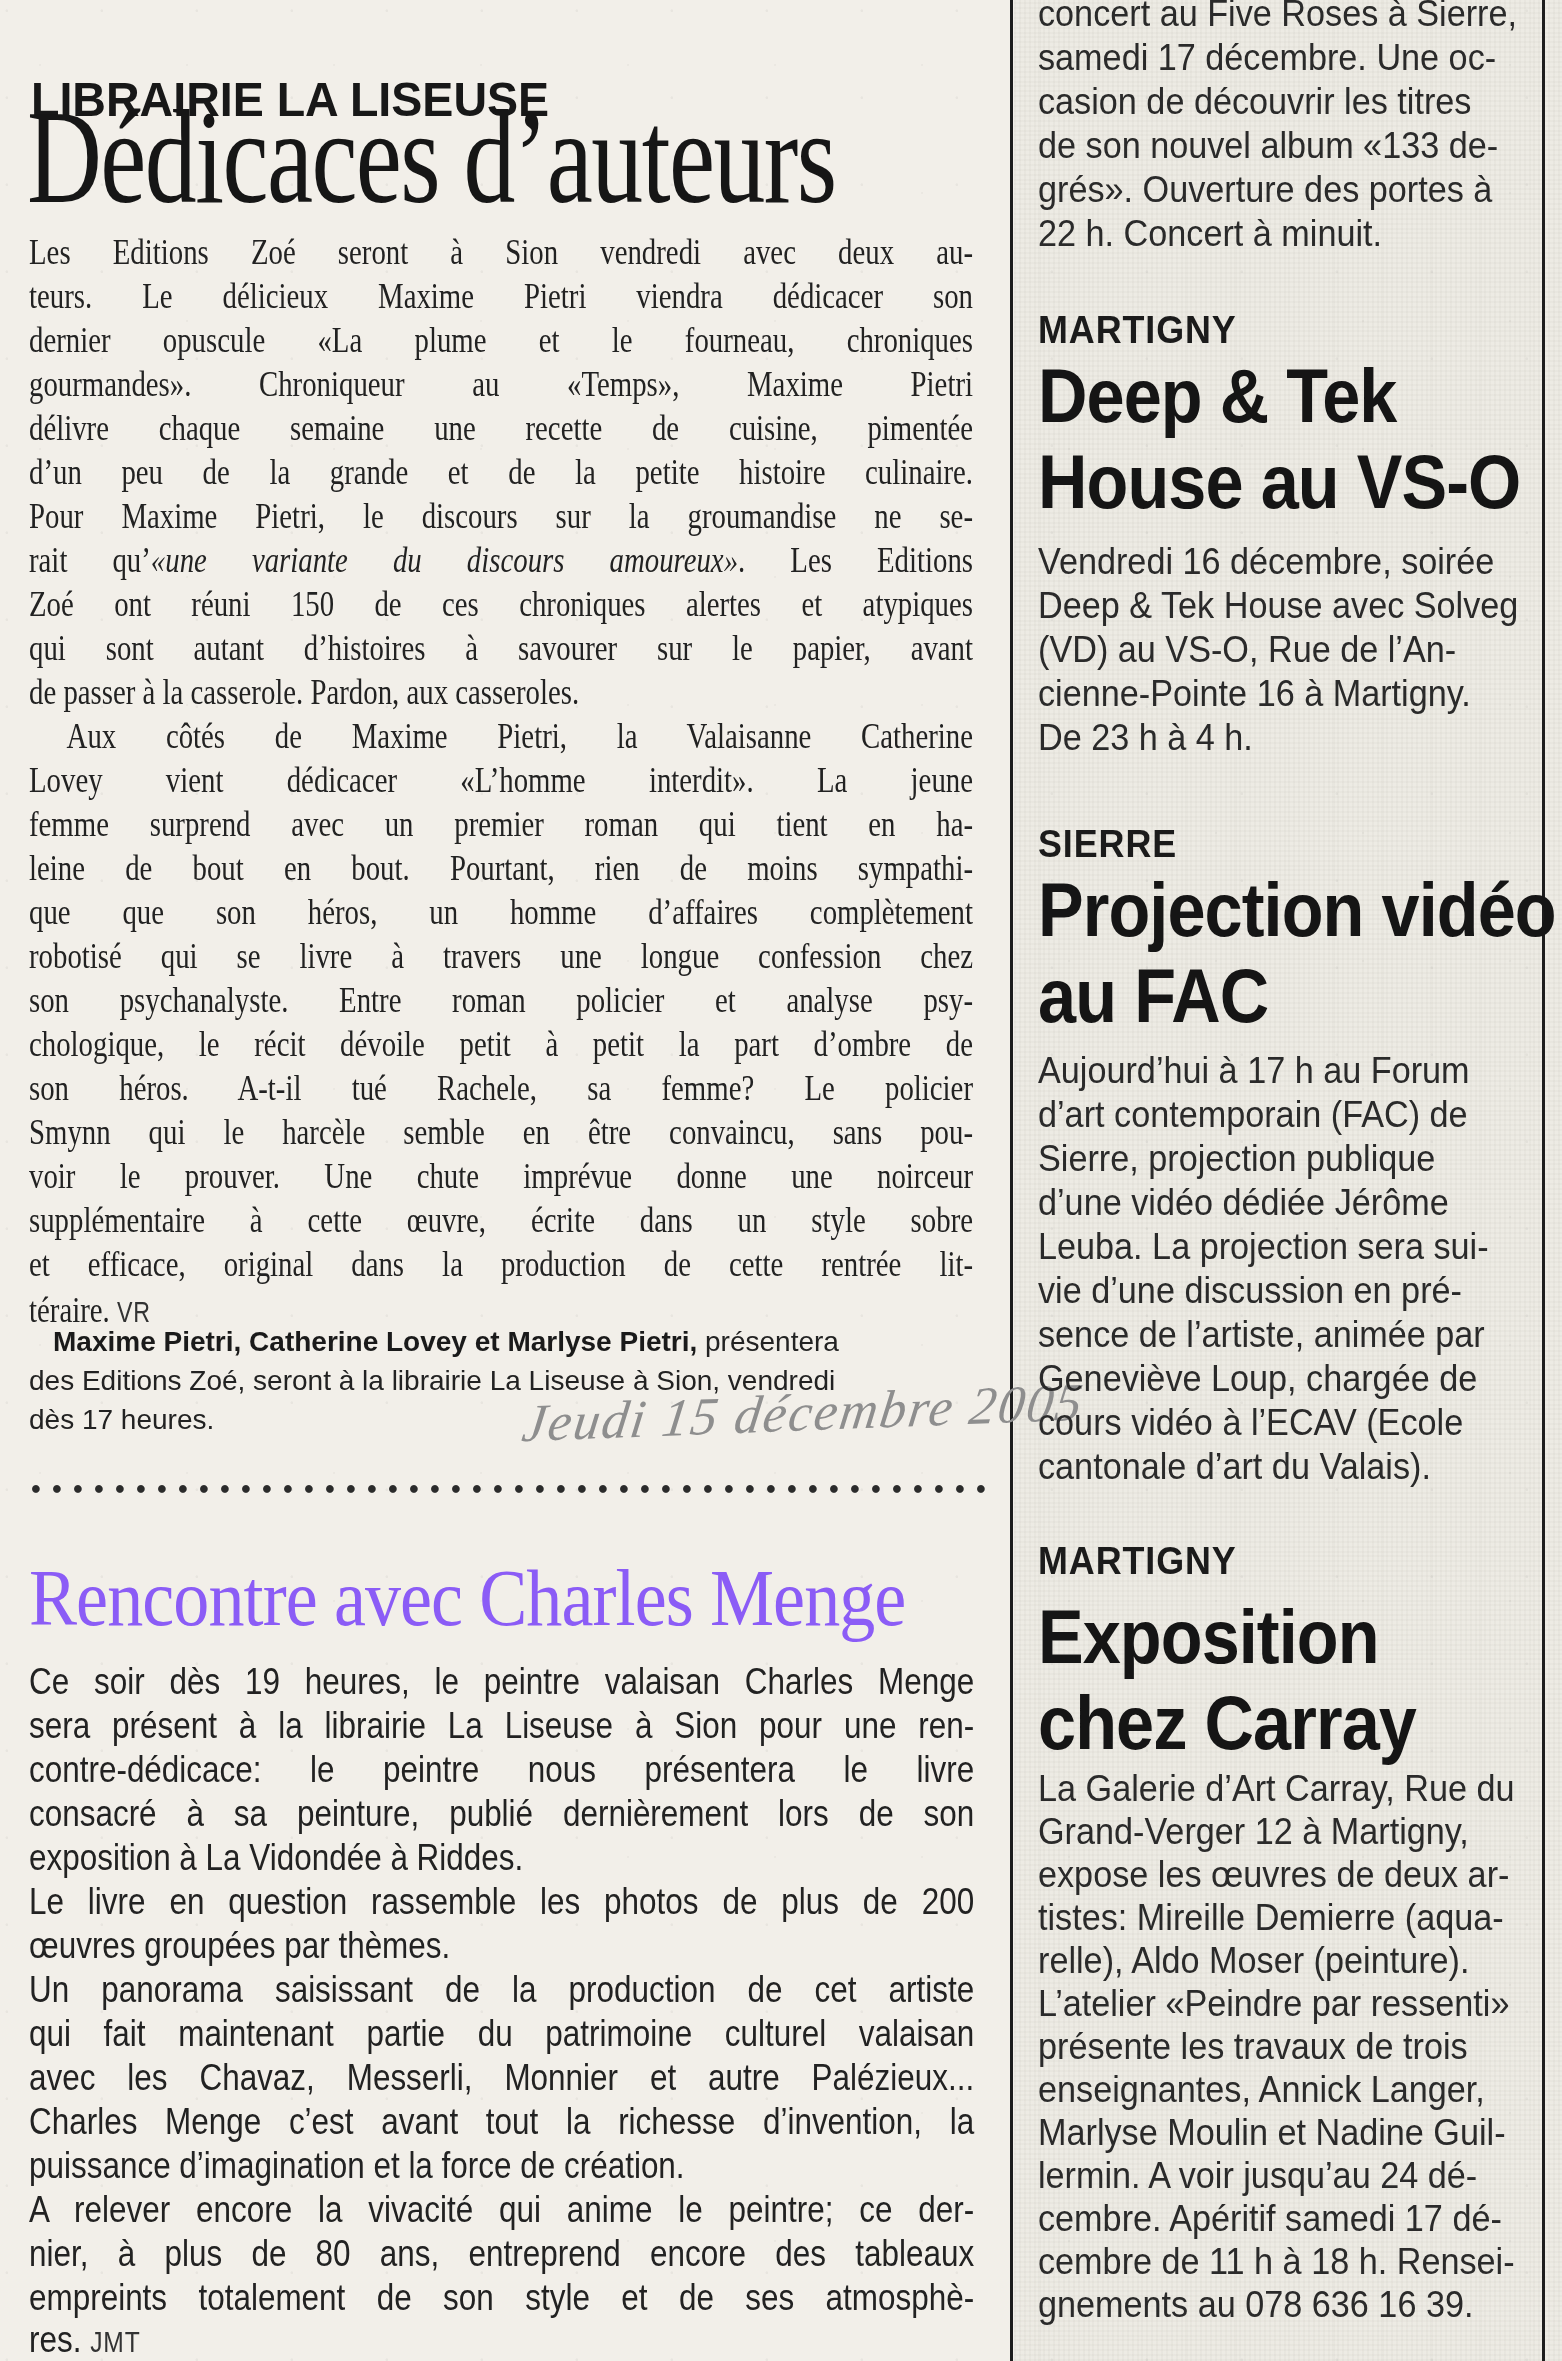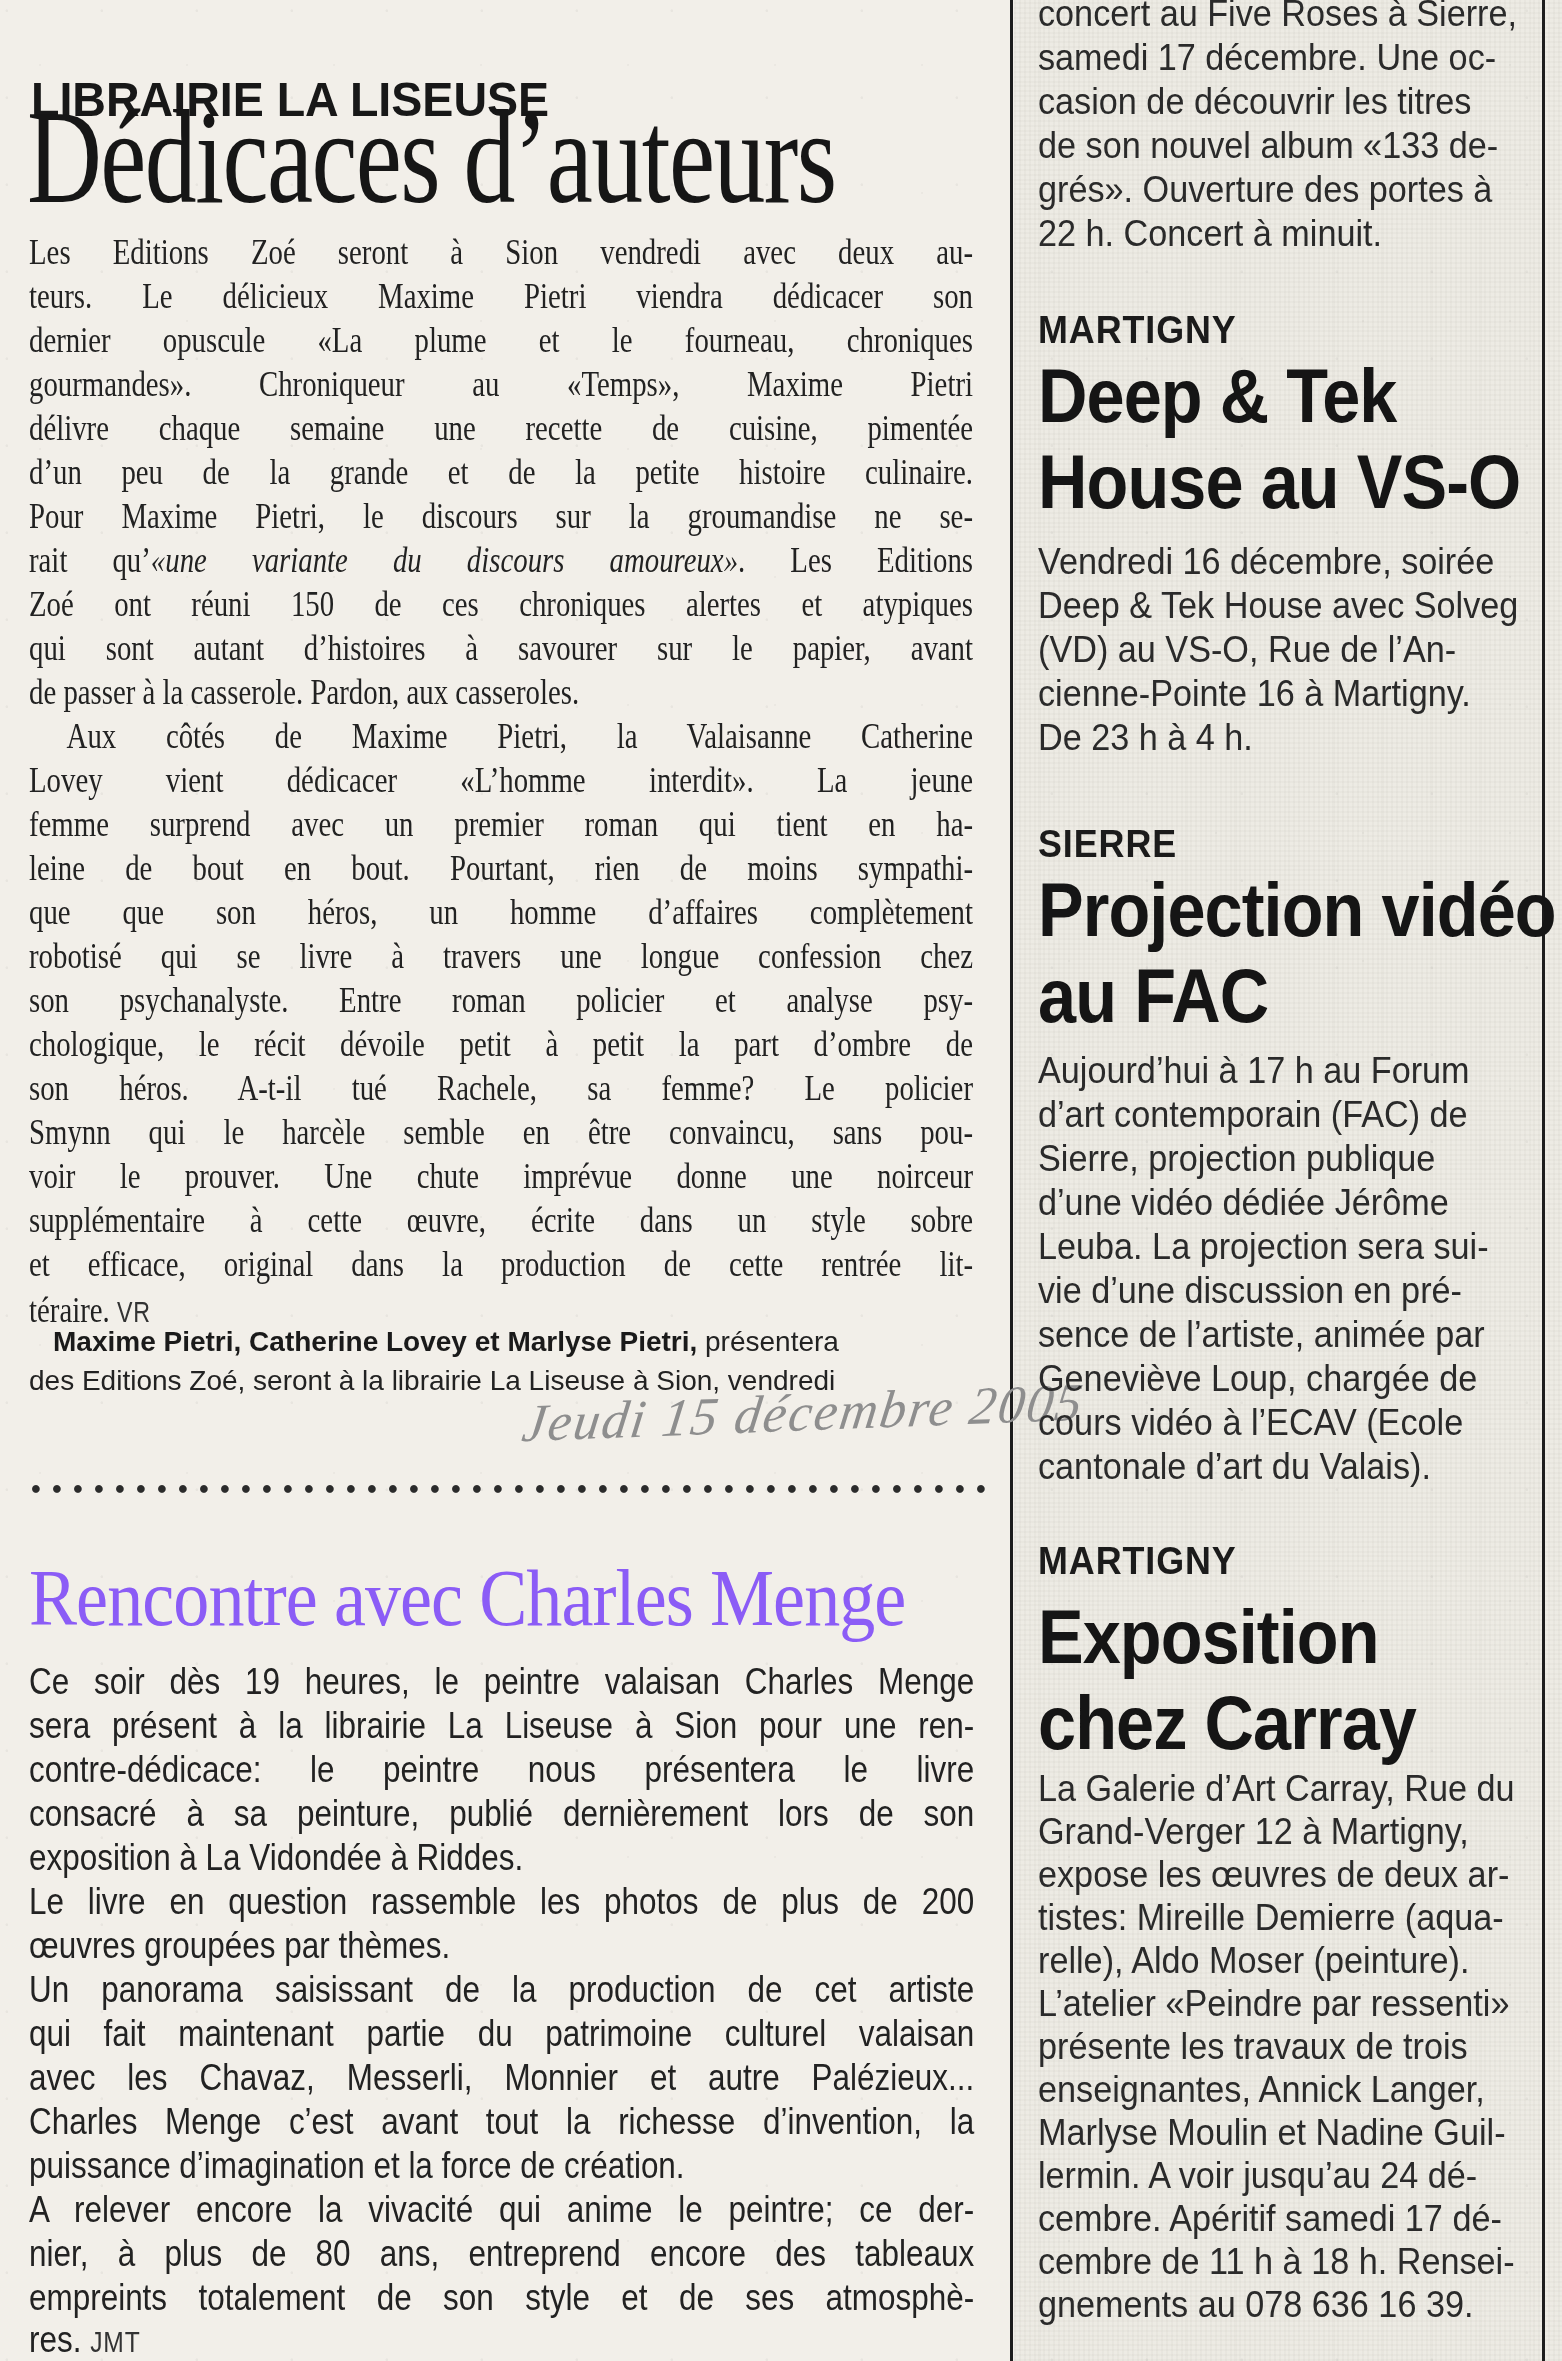--- a/index.html
+++ b/index.html
@@ -138,20 +138,21 @@
 <div class="body1" style="top:1288px;">
   <div class="ln end">
     <span>téraire.</span>
     <span class="byline">VR</span>
   </div>
 </div>
 
 <div class="caption">
   <div><b>Maxime Pietri, Catherine Lovey et Marlyse Pietri,</b><span> présentera</span></div>
   <div>des Editions Zoé, seront à la librairie La Liseuse à Sion, vendredi</div>
+  <div>dès 17 heures.</div>
 </div>
 
 <div class="handwriting">Jeudi 15 décembre 2005</div>
 <div class="dotted"></div>
 
 <div class="title2">
   <span class="squeeze sx90">Rencontre avec Charles Menge</span>
 </div>
 
 <div class="body2">

